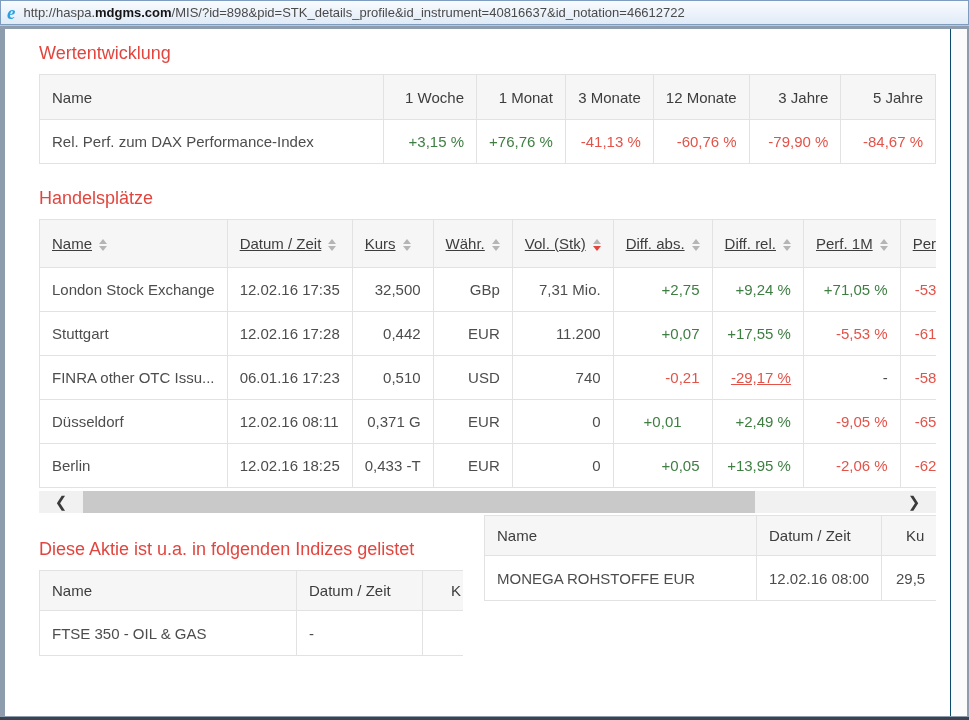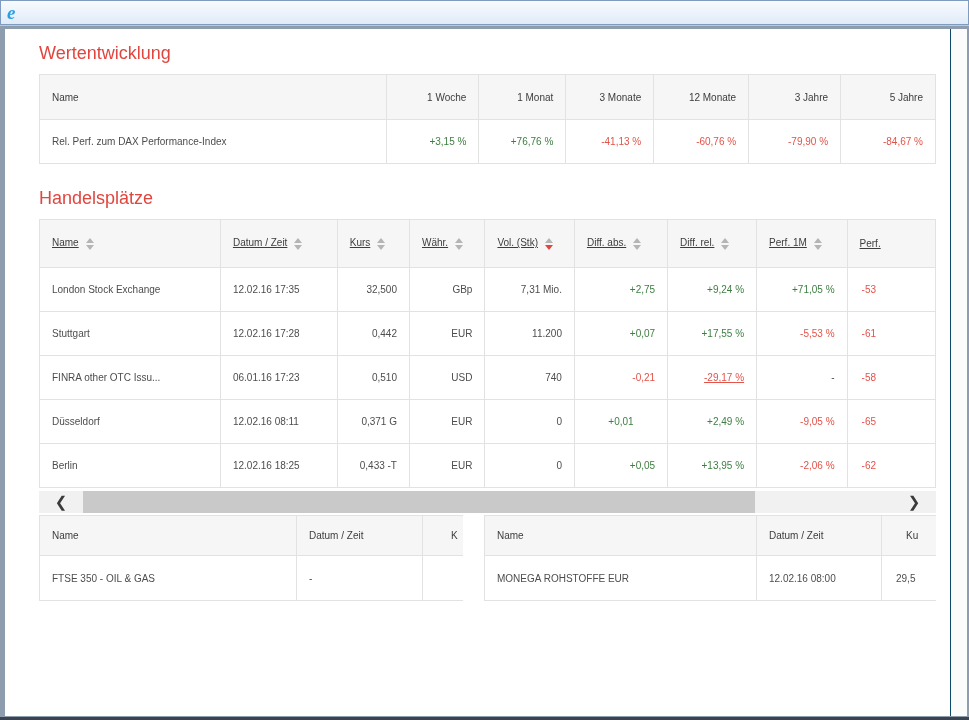--- a/index.html
+++ b/index.html
@@ -13,21 +13,21 @@
   .url{font-size:13px;color:#4a4a4a;white-space:nowrap;overflow:hidden;}
   .url .u2{color:#141414;font-weight:bold;}
   .content{position:absolute;top:29px;left:5px;right:18px;bottom:4px;background:#fff;
     overflow:hidden;padding:6px 0 0 34px;box-sizing:border-box;border-right:1px solid #0c4a6e;}
   .vstrip{position:absolute;top:29px;right:2px;width:16px;bottom:4px;background:#fbfbfb;}
   .botline{position:absolute;bottom:0;left:0;right:0;height:3px;background:#3c4350;}
   h2{font-size:18px;font-weight:400;color:var(--accent-red,#e2453e);margin:8px 0 10px 0;}
   h2.sp{margin-top:24px;}
   .clip{overflow:hidden;}
   .w-main{width:897px;}
-  table{border-collapse:collapse;table-layout:fixed;font-size:10px;color:#4d4d4d;}
+  table{border-collapse:collapse;table-layout:fixed;font-size:15px;color:#4d4d4d;}
   th,td{border:1px solid #e2e2e2;padding:0 12px;white-space:nowrap;overflow:hidden;
     font-weight:400;text-align:left;}
   thead th{background:#f6f6f6;color:#3d3d3d;}
   .perf thead th{height:44px;}
   .perf td{height:43px;}
   .r{text-align:right;}
   .venues thead th{height:47px;}
   .venues td{height:43px;}
   .venues thead .lbl{text-decoration:underline;}
   .sort{display:inline-block;vertical-align:middle;margin-left:7px;}
@@ -47,20 +47,21 @@
   .btable td{height:44px;}
   .pad-k{padding-left:28px;}
   .pad-ku{padding-left:24px;}
   .pad-v{padding-left:14px;}
 </style>
 </head>
 <body>
 
 <div class="addressbar">
   <span class="ie">e</span>
+  <span class="url"><span class="u1">http://haspa.</span><span class="u2">mdgms.com</span><span class="u1">/MIS/?id=898&amp;pid=STK_details_profile&amp;id_instrument=40816637&amp;id_notation=46612722</span></span>
 </div>
 
 <div class="content">
 
   <h2>Wertentwicklung</h2>
   <div class="clip w-main">
     <table class="perf">
       <colgroup>
           <col style="width:347px">
           <col style="width:93px">
@@ -189,20 +190,21 @@
     <div class="htrack">
       <div class="hthumb"></div>
     </div>
     <div class="hbtn">
         <span>❯</span>
       </div>
   </div>
 
   <div class="bottom">
     <div class="bsec">
+      <h2 class="sp">Diese Aktie ist u.a. in folgenden Indizes gelistet</h2>
       <div class="clip">
         <table class="btable" style="width:463px">
           <colgroup>
               <col style="width:257px">
               <col style="width:126px">
               <col style="width:80px">
             </colgroup>
           <thead>
             <tr>
               <th>Name</th>

